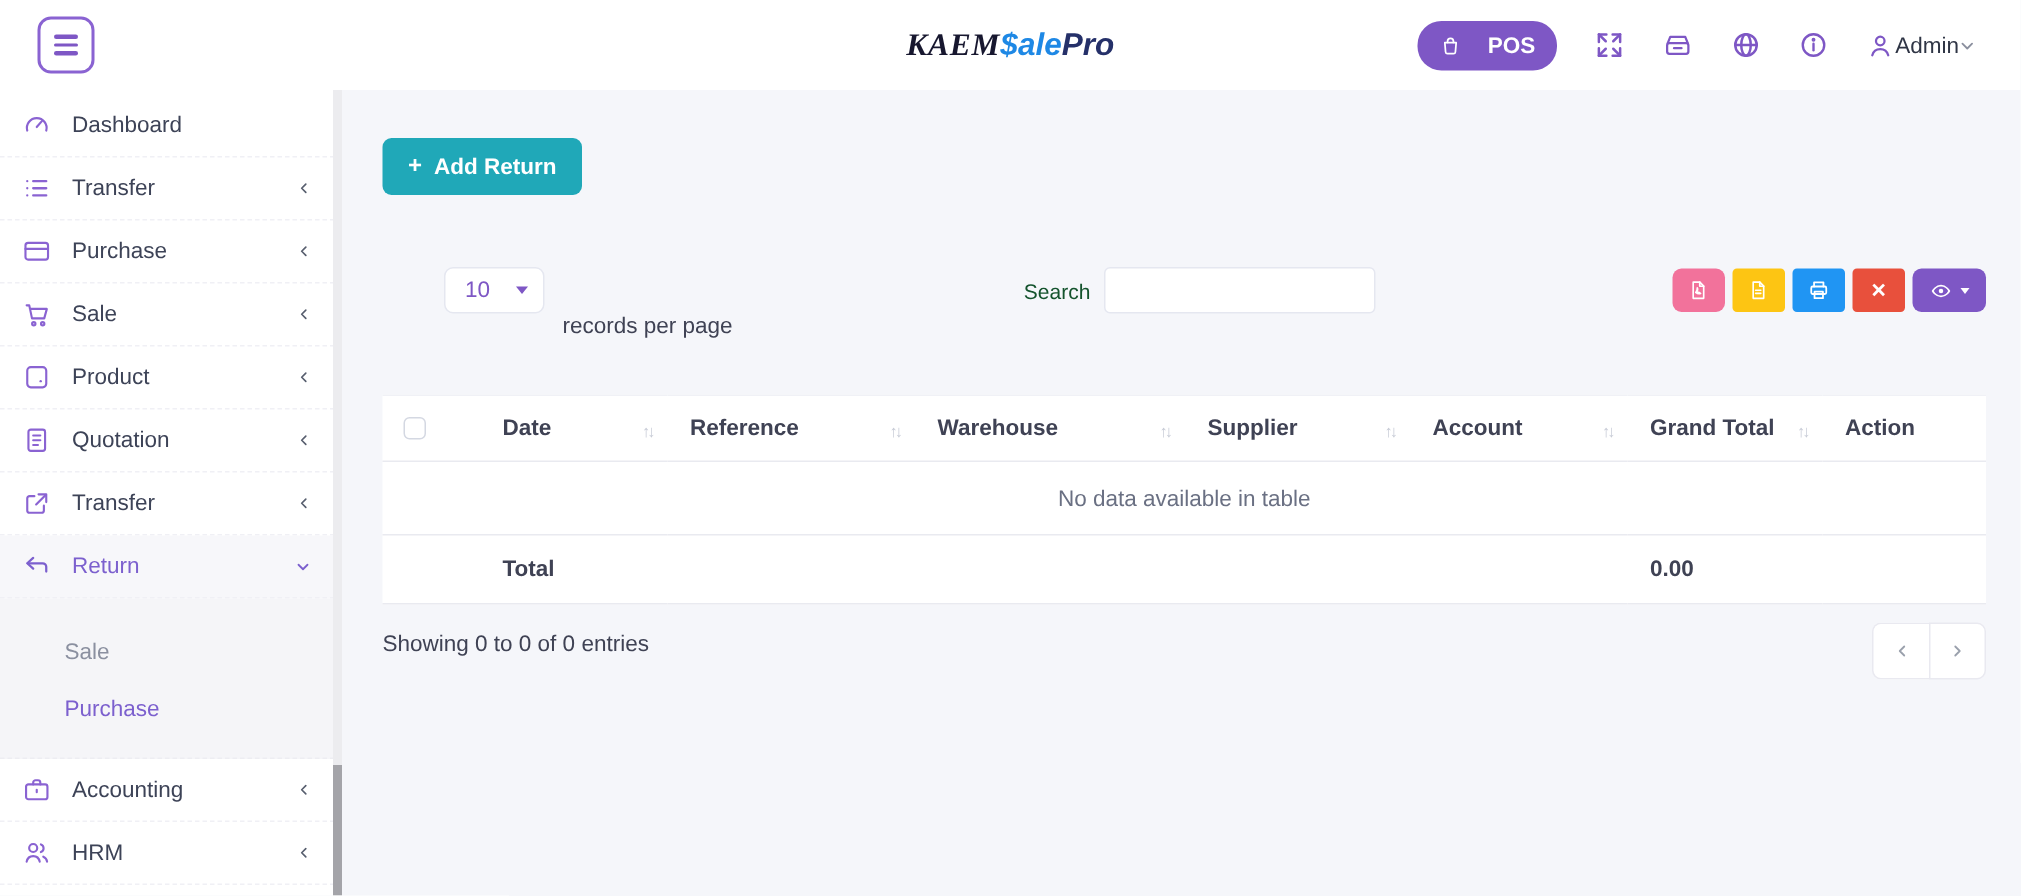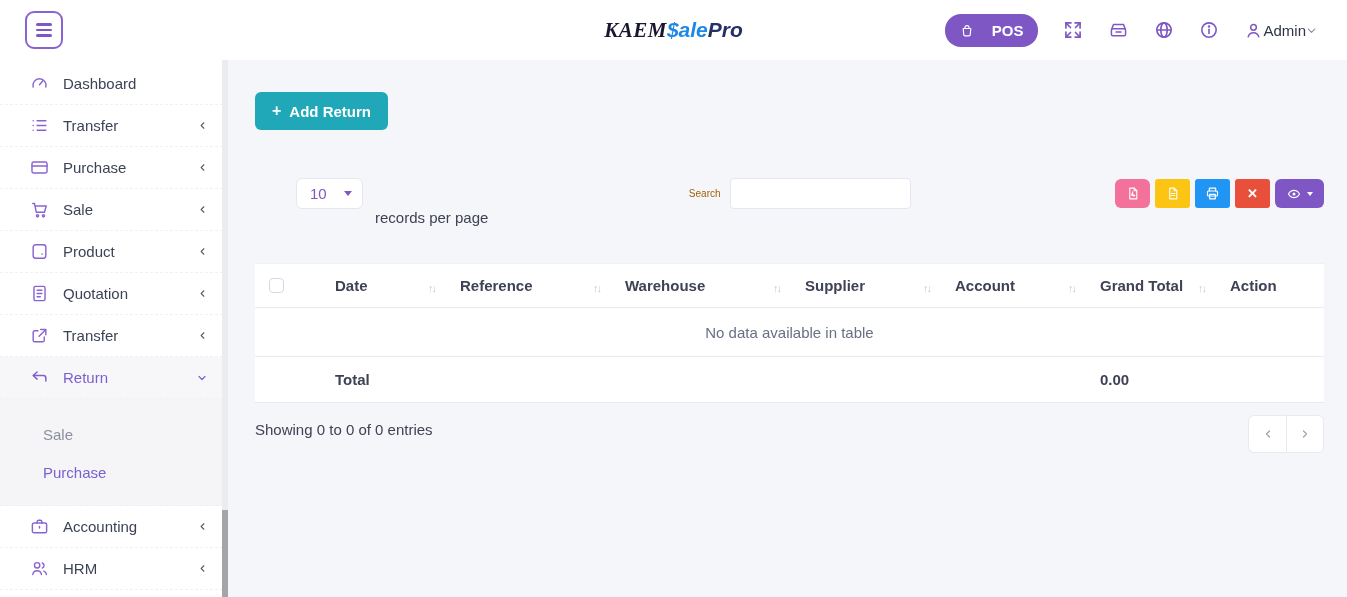--- a/index.html
+++ b/index.html
@@ -20,21 +20,21 @@
     padding:8px 15px; display:flex; align-items:center; gap:18px; cursor:pointer; font-family:inherit; }
   .hicon { display:flex; align-items:center; cursor:pointer; }
   .admin-group { display:flex; align-items:center; cursor:pointer; }
   .admin-group .admin-name { font-size:15px; color:#2f3545; }
 
   
   .layout { display:flex; height:537px; }
 
   
   .sidebar { width:228px; background:#fff; position:relative; flex-shrink:0; padding-top:3px; }
-  .side-item { height:42px; display:flex; align-items:center; padding:0 20px 0 30px;
+  .side-item { height:42px; display:flex; align-items:center; padding:0 20px 0 15px;
     border-bottom:1px dashed #f0f0f5; cursor:pointer; }
   .side-item .sicon { width:19px; height:19px; margin-right:14px; display:flex; align-items:center; }
   .side-item .slabel { font-size:15px; color:#3d4357; flex:1; }
   .side-item.active { background:#f7f7fa; }
   .side-item.active .slabel { color:#7c60ce; }
   .submenu { background:#f5f5f8; padding:16px 0 14px 0; border-bottom:1px dashed #ededf2; }
   .sub-item { height:38px; display:flex; align-items:center; padding-left:43px; font-size:15px; cursor:pointer; }
   .sub-item.muted { color:#8b90a0; }
   .sub-item.active { color:#7c60ce; }
   .side-scroll-track { position:absolute; top:0; right:0; width:6px; height:100%; background:#ececef; }
@@ -48,21 +48,21 @@
 
   .controls-row { margin-top:31px; display:flex; align-items:center;padding-left:41px; }
   .left-group { display:flex; align-items:center; gap:12px; }
   .select-box { width:67px; height:31px; background:#fff; border:1px solid #e5e7f0; border-radius:6px;
     display:flex; align-items:center; justify-content:space-between; padding:0 10px 0 13px; cursor:pointer; }
   .select-box .sel-val { color:#7e57c5; font-size:15px; }
   .caret-down { width:0; height:0; border-left:4.5px solid transparent; border-right:4.5px solid transparent;
     border-top:5.5px solid #7e57c5; }
   .rpp-label { font-size:15px; color:#3f4254;margin-top:48px; }
   .search-group { display:flex; align-items:center; gap:9px; margin:0 auto; transform:translateX(-11px); }
-  .search-label { font-size:10px; color:#a16207;margin-left:18px; }
+  .search-label { font-size:14px; color:#14532d;margin-left:18px; }
   .search-input { width:181px; height:31px; border:1px solid #e5e7f0; border-radius:4px; background:#fff;
     font-family:inherit; font-size:14px; padding:0 8px; outline:none; }
   .export-group { display:flex; align-items:center; gap:5px; }
   .ex-btn { width:35px; height:29px; border:none; display:flex; align-items:center; justify-content:center;
     color:#fff; cursor:pointer; }
   .ex-pdf   { background:#f2729b; border-radius:6px; }
   .ex-file  { background:#fdc513; border-radius:3px; }
   .ex-print { background:#2095f3; border-radius:3px; }
   .ex-close { background:#e8503c; border-radius:3px; font-size:13px; font-weight:700; font-family:inherit; }
   .ex-eye   { background:#7e57c5; border-radius:6px; width:49px; gap:5px; }

